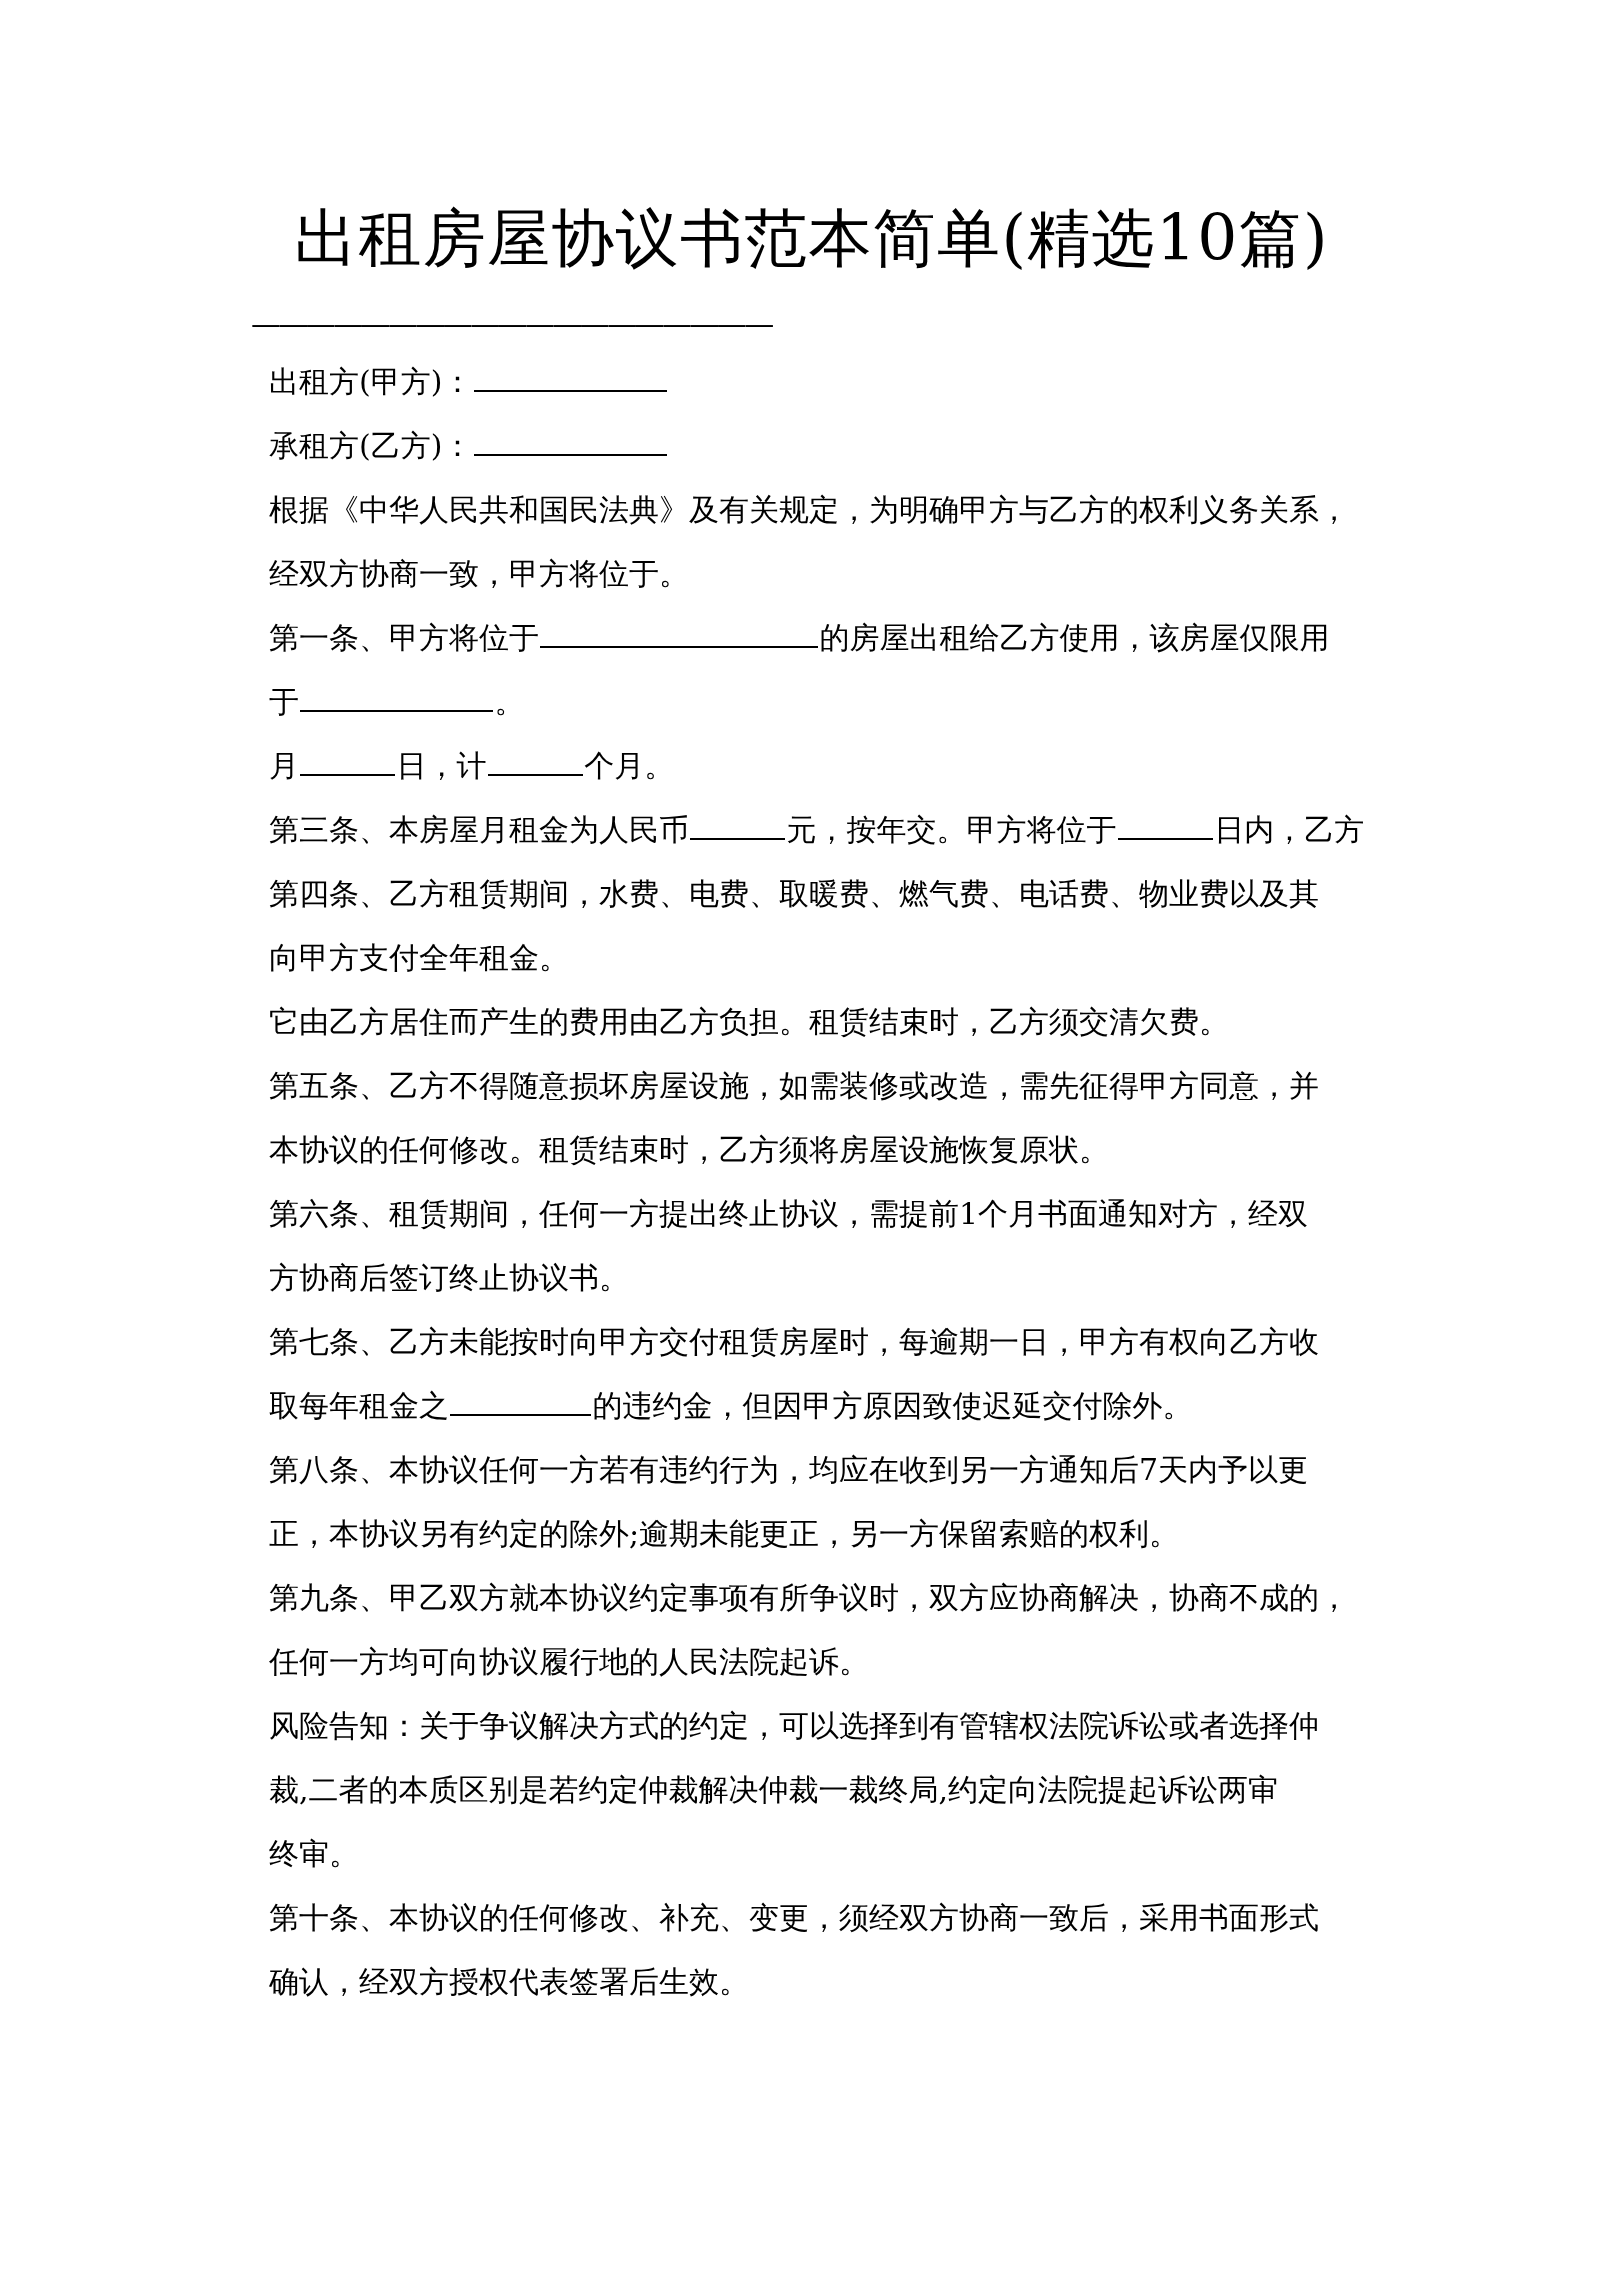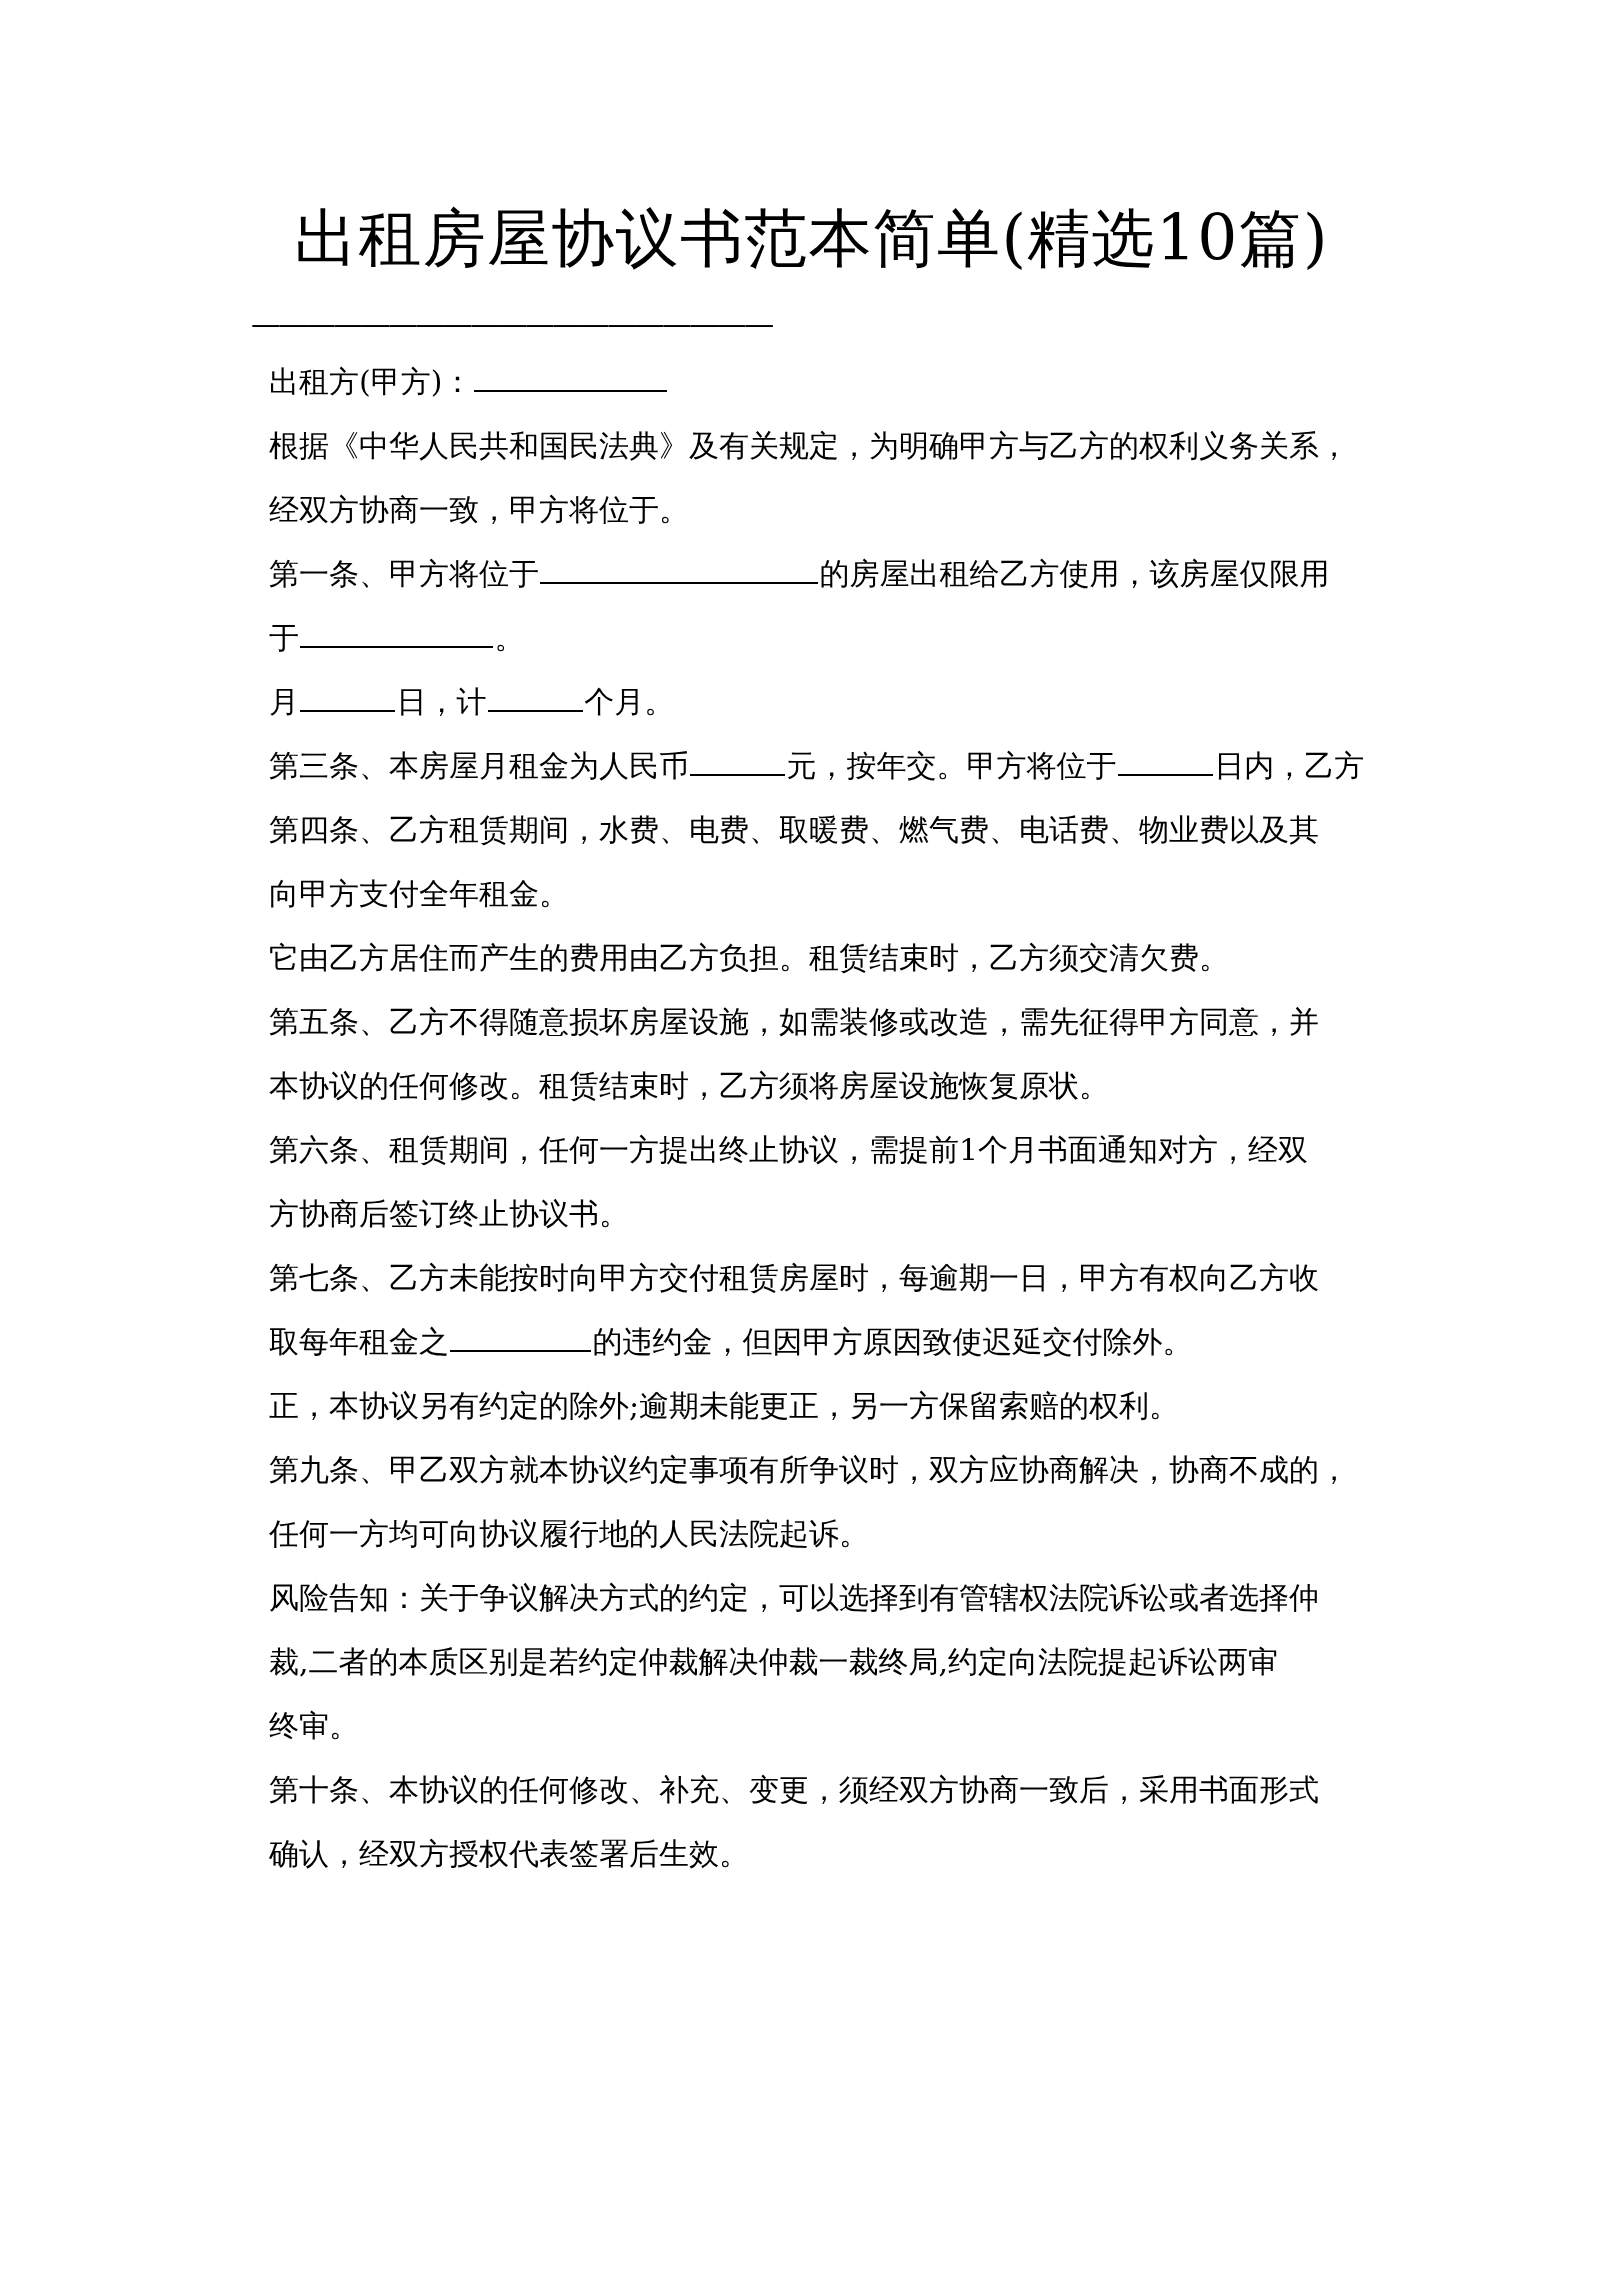--- a/index.html
+++ b/index.html
@@ -38,20 +38,23 @@
 <body>
 
 <div class="page">
   <div class="title">出租房屋协议书范本简单(精选10篇)</div>
   <div class="title-rule">———————————————————</div>
 
   <div class="body">
     <span class="line">
       <span>出租方(甲方)：</span><span class="blank w-l"></span>
     </span>
+    <span class="line">
+      <span>承租方(乙方)：</span><span class="blank w-l"></span>
+    </span>
 
     <span class="line">根据《中华人民共和国民法典》及有关规定，为明确甲方与乙方的权利义务关系，</span>
     <span class="line">经双方协商一致，甲方将位于。</span>
 
     <span class="line">
       <span>第一条、甲方将位于</span><span class="blank w-xl"></span><span>的房屋出租给乙方使用，该房屋仅限用</span>
     </span>
     <span class="line">
       <span>于</span><span class="blank w-l"></span><span>。</span>
     </span>
@@ -72,20 +75,21 @@
     <span class="line">本协议的任何修改。租赁结束时，乙方须将房屋设施恢复原状。</span>
 
     <span class="line">第六条、租赁期间，任何一方提出终止协议，需提前1个月书面通知对方，经双</span>
     <span class="line">方协商后签订终止协议书。</span>
 
     <span class="line">第七条、乙方未能按时向甲方交付租赁房屋时，每逾期一日，甲方有权向乙方收</span>
     <span class="line">
       <span>取每年租金之</span><span class="blank w-m"></span><span>的违约金，但因甲方原因致使迟延交付除外。</span>
     </span>
 
+    <span class="line">第八条、本协议任何一方若有违约行为，均应在收到另一方通知后7天内予以更</span>
     <span class="line">正，本协议另有约定的除外;逾期未能更正，另一方保留索赔的权利。</span>
 
     <span class="line">第九条、甲乙双方就本协议约定事项有所争议时，双方应协商解决，协商不成的，</span>
     <span class="line">任何一方均可向协议履行地的人民法院起诉。</span>
 
     <span class="line">风险告知：关于争议解决方式的约定，可以选择到有管辖权法院诉讼或者选择仲</span>
     <span class="line">裁,二者的本质区别是若约定仲裁解决仲裁一裁终局,约定向法院提起诉讼两审</span>
     <span class="line">终审。</span>
 
     <span class="line">第十条、本协议的任何修改、补充、变更，须经双方协商一致后，采用书面形式</span>

